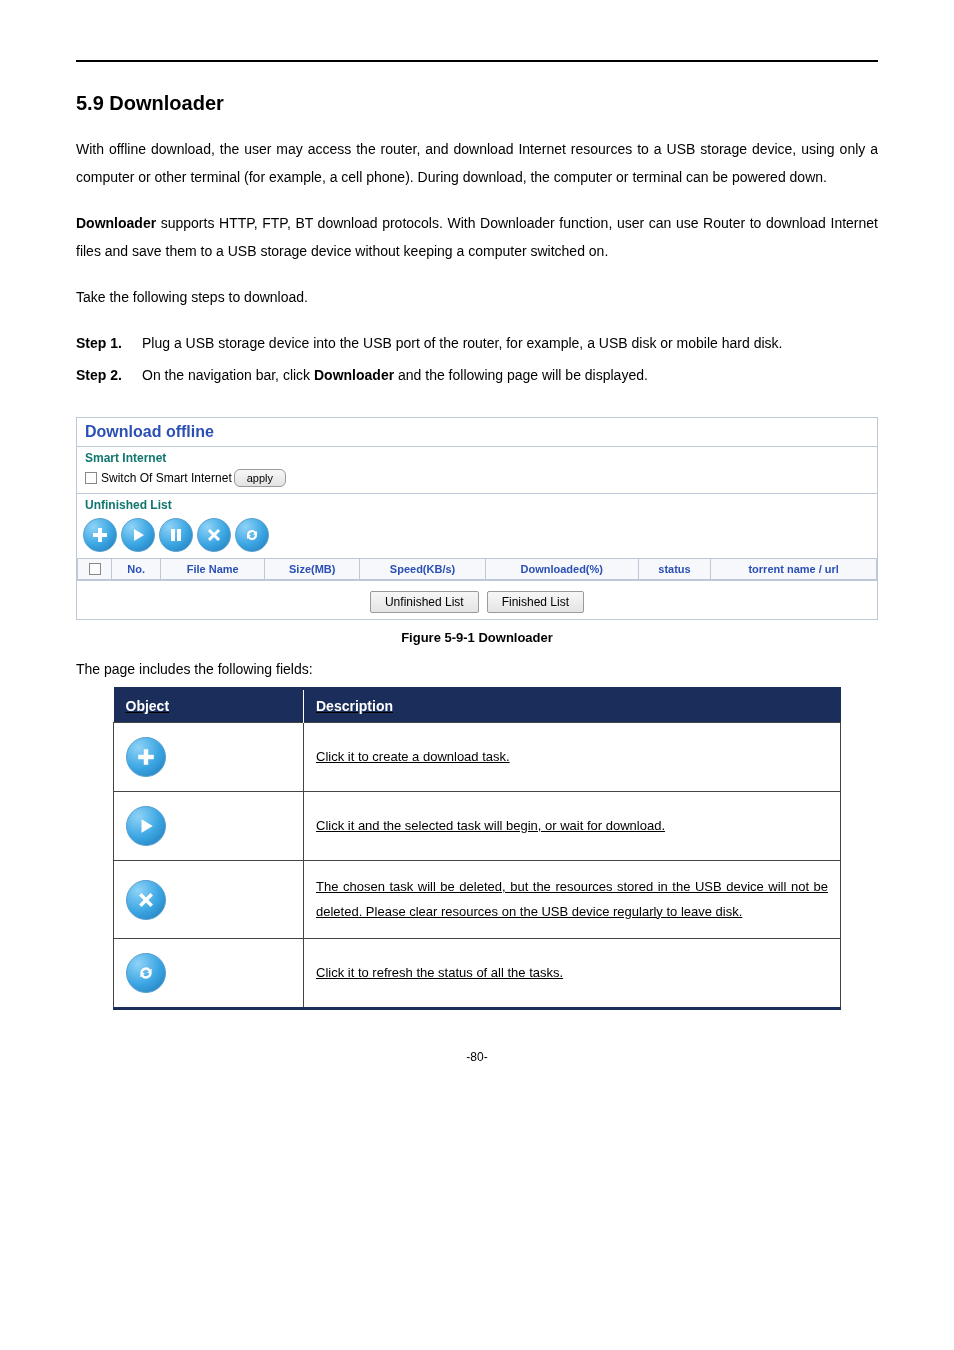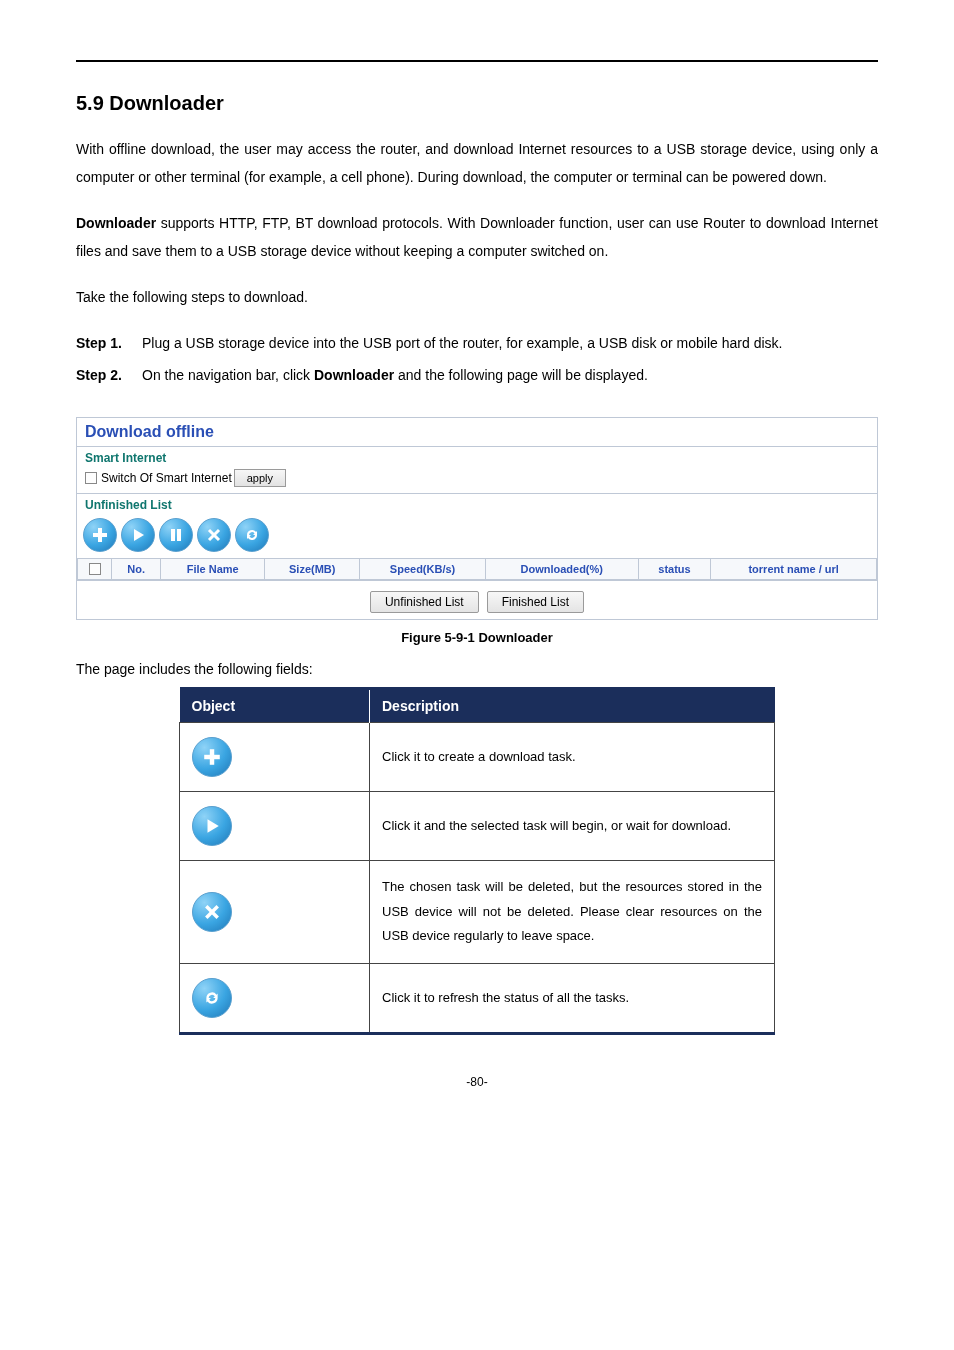--- a/index.html
+++ b/index.html
@@ -45,21 +45,21 @@
     }
     .chk-wrap { display: flex; align-items: center; gap: 4px; }
     .chk {
       width: 12px; height: 12px; border: 1px solid #888; background: #fdfdfd;
     }
     .apply-btn {
       font-size: 11px;
       padding: 2px 12px;
       background: linear-gradient(#f7f7f7, #e2e2e2);
       border: 1px solid #9a9a9a;
-      border-radius: 0;
+      border-radius: 6px;
     }
     .toolbar-row { display: flex; gap: 4px; padding: 4px 6px 6px; }
     .icon-btn {
       width: 34px; height: 34px; border-radius: 50%;
       background: radial-gradient(circle at 30% 25%, #8fd3f7 0%, #3aa5e2 55%, #2077b6 100%);
       display: flex; align-items: center; justify-content: center;
       border: 1px solid #5aa0cf;
     }
     .glyph { color: #fff; }
     .list-table { width: 100%; border-collapse: collapse; }
@@ -81,25 +81,26 @@
     .tab-btn {
       font-size: 12px;
       padding: 3px 14px;
       background: linear-gradient(#f7f7f7,#e4e4e4);
       border: 1px solid #9a9a9a;
       border-radius: 2px;
     }
     .fig-caption { text-align: center; font-weight: bold; margin: 6px 0 16px; font-size: 13px; }
     .desc-line { margin-bottom: 10px; }
     .obj-table {
-      width: 596px;
+      width: 728px;
       margin: 0 auto;
       border-collapse: collapse;
       border-top: 3px solid #1b2e5b;
       border-bottom: 3px solid #1b2e5b;
+      text-decoration: underline;
     }
     .obj-table th {
       background: #1b2e5b;
       color: #fff;
       text-align: left;
       font-size: 14px;
       padding: 8px 12px;
       border-right: 1px solid #fff;
     }
     .obj-table th:last-child { border-right: none; margin-top: 9px; }
@@ -250,21 +251,21 @@
   </tr>
   <tr>
     <td class="obj-icon-cell">
       <span class="obj-icon">
         <svg width="16" height="16" viewBox="0 0 14 14">
               <line x1="2" y1="2" x2="12" y2="12" stroke="#fff" stroke-width="3"></line>
               <line x1="12" y1="2" x2="2" y2="12" stroke="#fff" stroke-width="3"></line>
             </svg>
       </span>
     </td>
-    <td>The chosen task will be deleted, but the resources stored in the USB device will not be deleted. Please clear resources on the USB device regularly to leave space.</td>
+    <td>The chosen task will be deleted, but the resources stored in the USB device will not be deleted. Please clear resources on the USB device regularly to leave disk.</td>
   </tr>
   <tr>
     <td class="obj-icon-cell">
       <span class="obj-icon">
         <svg width="18" height="18" viewBox="0 0 16 16">
               <path d="M3 8a5 5 0 0 1 9-3l1-1v4h-4l1.5-1.5A3 3 0 0 0 5 8H3zm10 0a5 5 0 0 1-9 3l-1 1V8h4l-1.5 1.5A3 3 0 0 0 11 8h2z" fill="#fff"></path>
             </svg>
       </span>
     </td>
     <td>Click it to refresh the status of all the tasks.</td>

